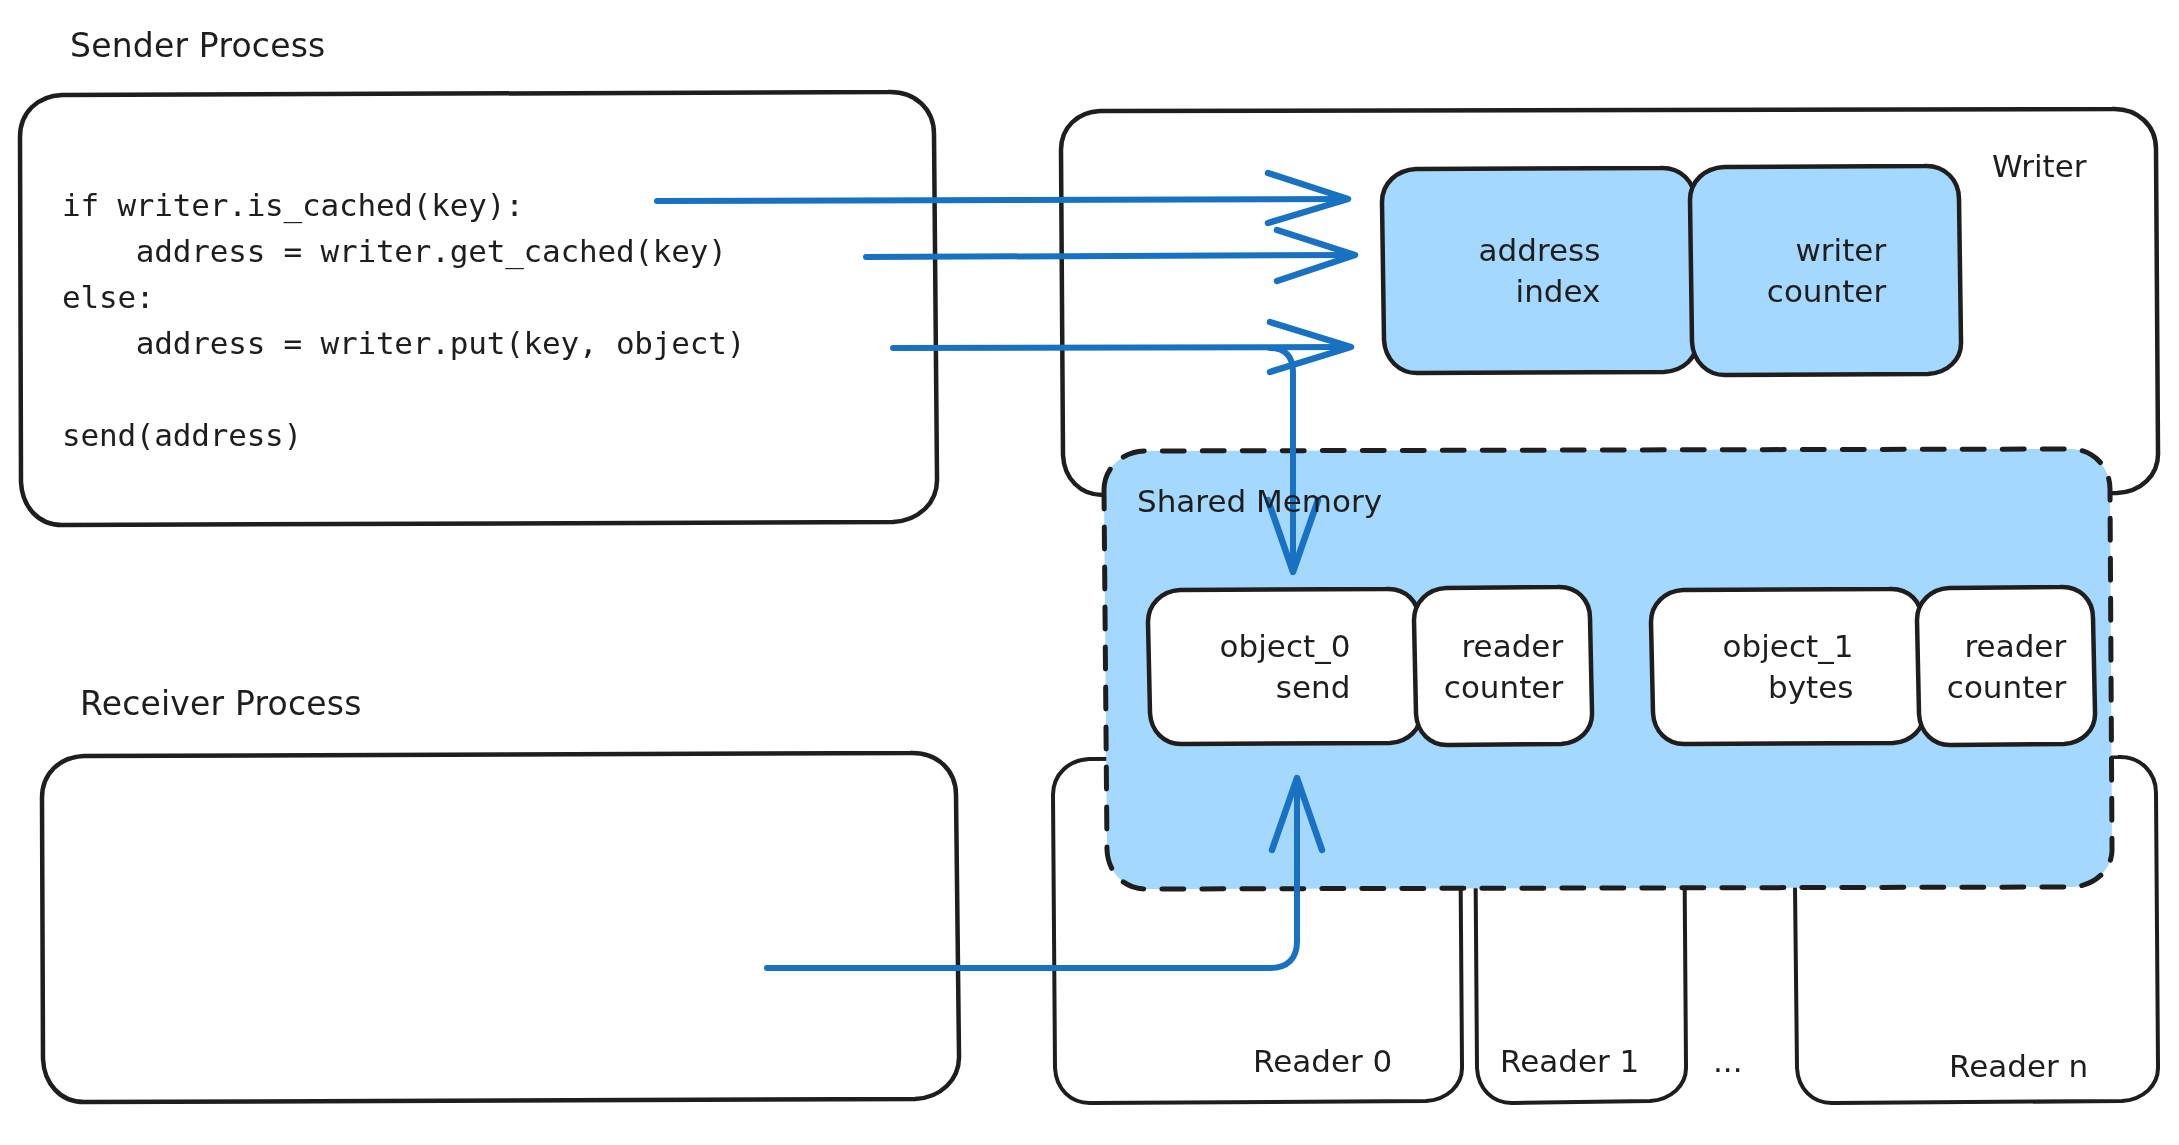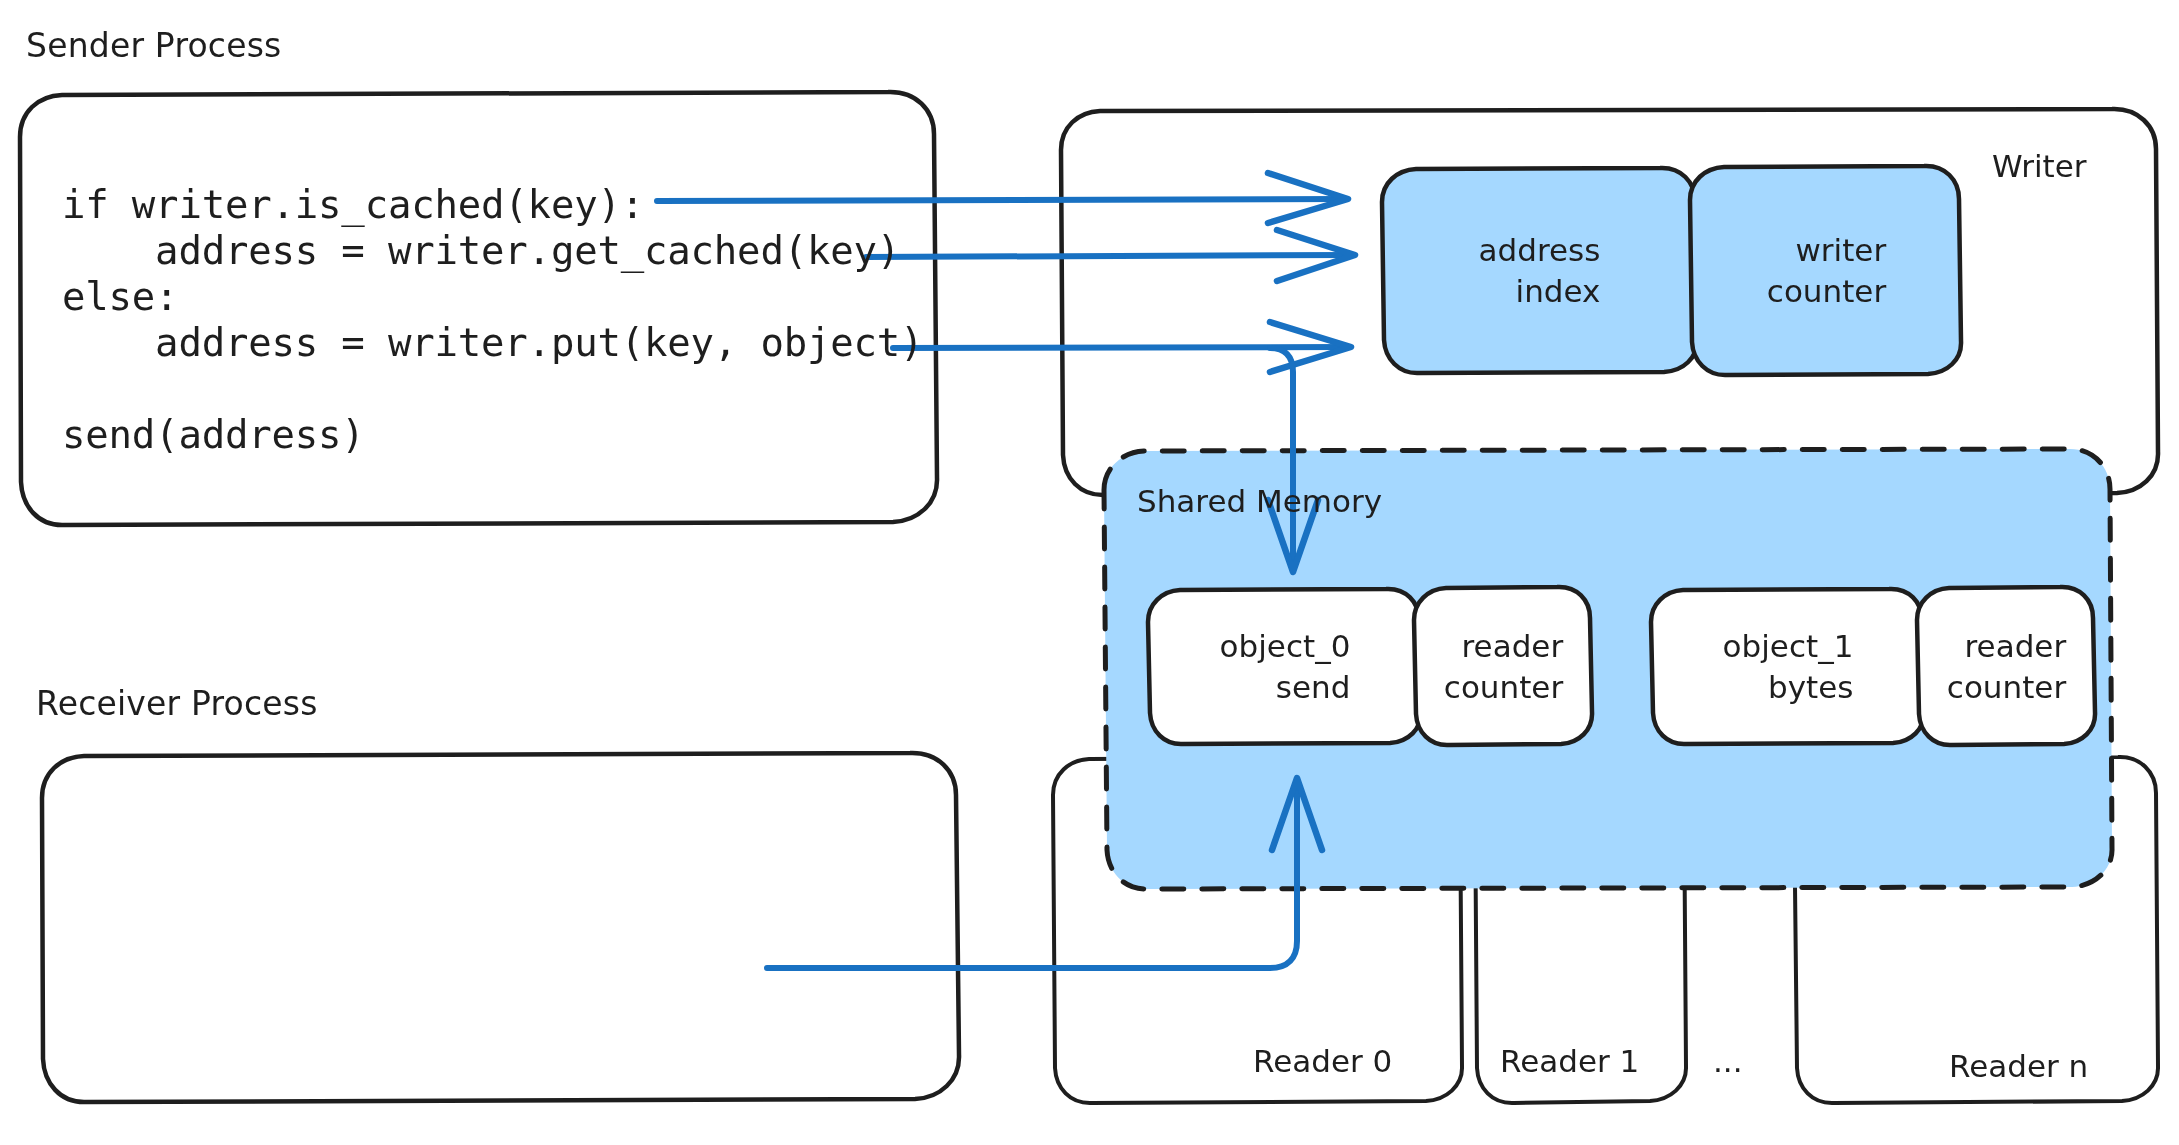--- a/index.html
+++ b/index.html
@@ -69,25 +69,26 @@
   .lbl {
     position: absolute;
     color: #1e1e1e;
     white-space: pre;
     font-family: "DejaVu Sans", sans-serif;
     letter-spacing: 0.2px;
   }
   .title-lbl {
     font-size: 33px;
     font-weight: 400;
+    margin-left: 44px;
   }
   .code-block {
     position: absolute;
     font-family: "DejaVu Sans Mono", monospace;
-    font-size: 39px;
+    font-size: 31px;
     line-height: 46px;
     color: #1e1e1e;
     white-space: pre;
     letter-spacing: -0.2px;
   }
   .node-lbl {
     position: absolute;
     font-size: 31px;
     text-align: right;
     color: #1e1e1e;

